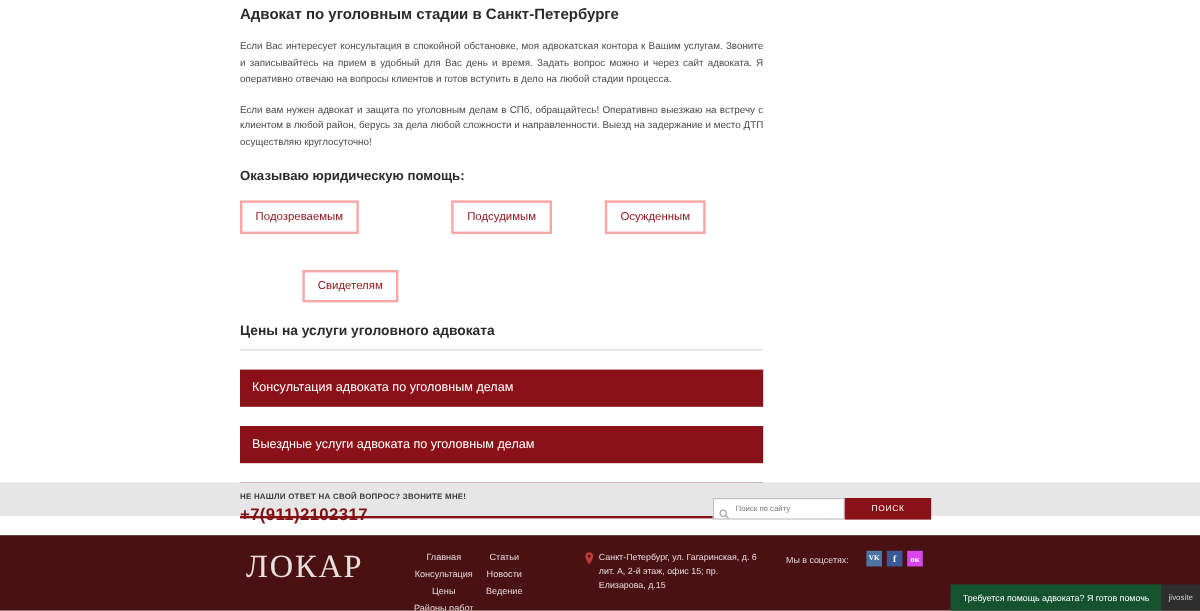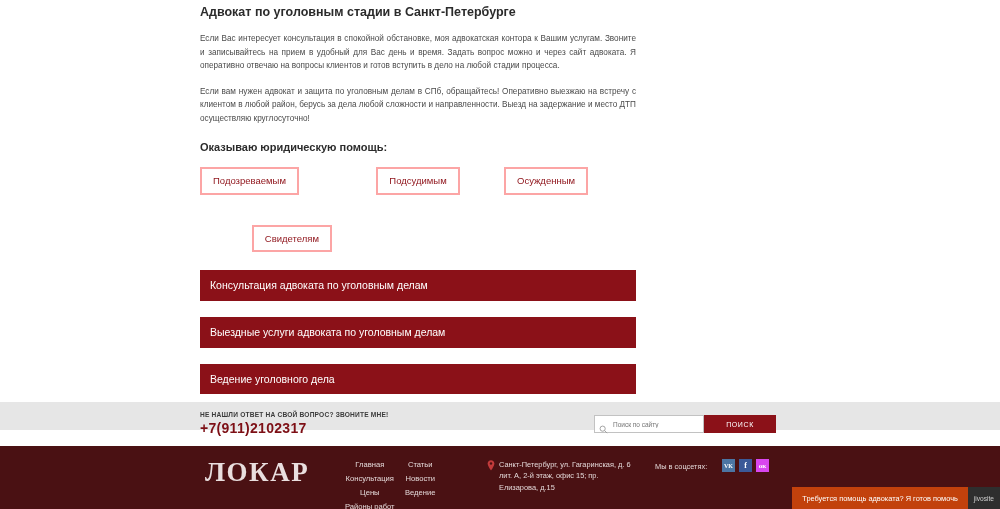--- a/index.html
+++ b/index.html
@@ -157,21 +157,21 @@
     top: 446px;
     width: 1000px;
     height: 63px;
     background: #4a1113;
   }
   .logo {
     position: absolute;
     left: 205px;
     top: 11px;
     font-size: 27px;
-    font-weight: bold;
+    font-weight: normal;
     color: #e9dede;
     letter-spacing: 1.5px;
     font-family: "Liberation Serif", serif;
   }
   .fcol {
     position: absolute;
     top: 12px;
     font-size: 7.6px;
     line-height: 1.85;
   }
@@ -234,21 +234,21 @@
   
   .chat {
     position: absolute;
     right: 0;
     bottom: 0;
     height: 22px;
     display: flex;
     align-items: stretch;
   }
   .chat-main {
-    background: #c2410c;
+    background: #14532d;
     color: #fff;
     font-size: 7.4px;
     display: flex;
     align-items: center;
     padding: 0 10px;
     white-space: nowrap;
   }
   .chat-brand {
     background: #2e2e2e;
     color: #cfcfcf;
@@ -279,20 +279,21 @@
       <a class="obtn" href="#">Подсудимым</a>
     </div>
     <div class="btn-cell c1">
       <a class="obtn" href="#">Осужденным</a>
     </div>
     <div class="btn-cell c3">
       <a class="obtn" href="#">Свидетелям</a>
     </div>
   </div>
 
+  <h2 class="prices-head">Цены на услуги уголовного адвоката</h2>
 
   <div>
     <div class="price-row">Консультация адвоката по уголовным делам</div>
     <div class="price-row">Выездные услуги адвоката по уголовным делам</div>
     <div class="price-row">Ведение уголовного дела</div>
   </div>
 </div>
 
 <div class="callband">
   <div class="callband-inner">

